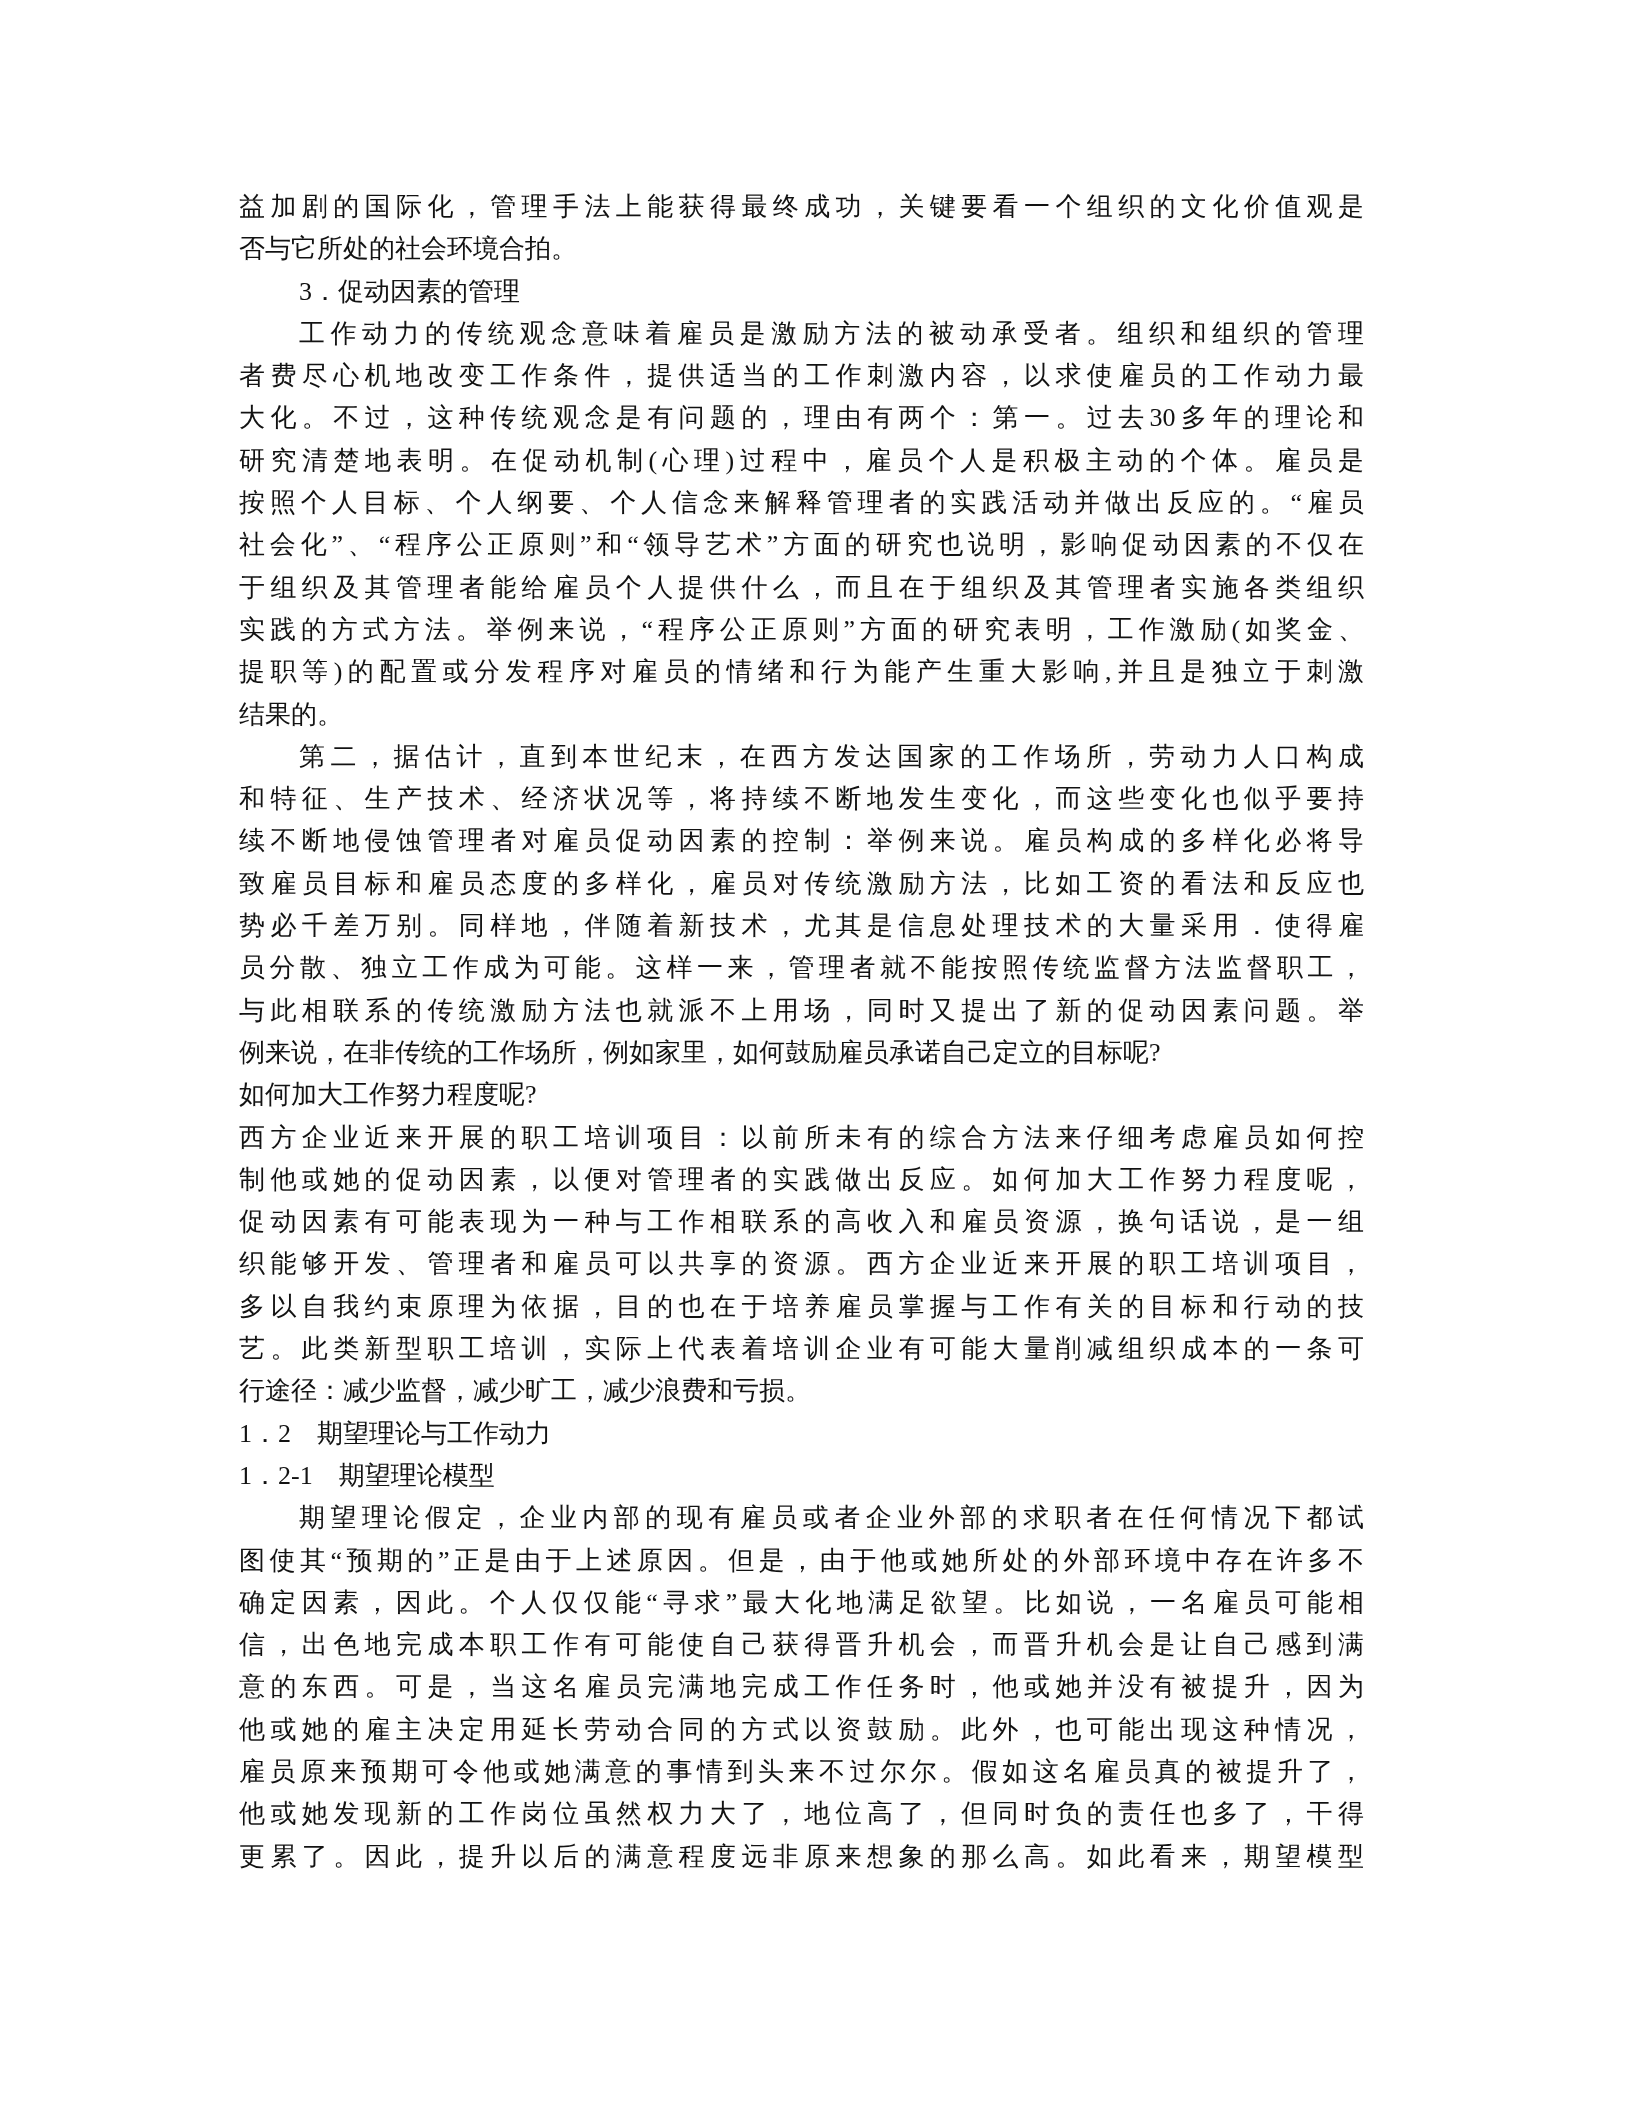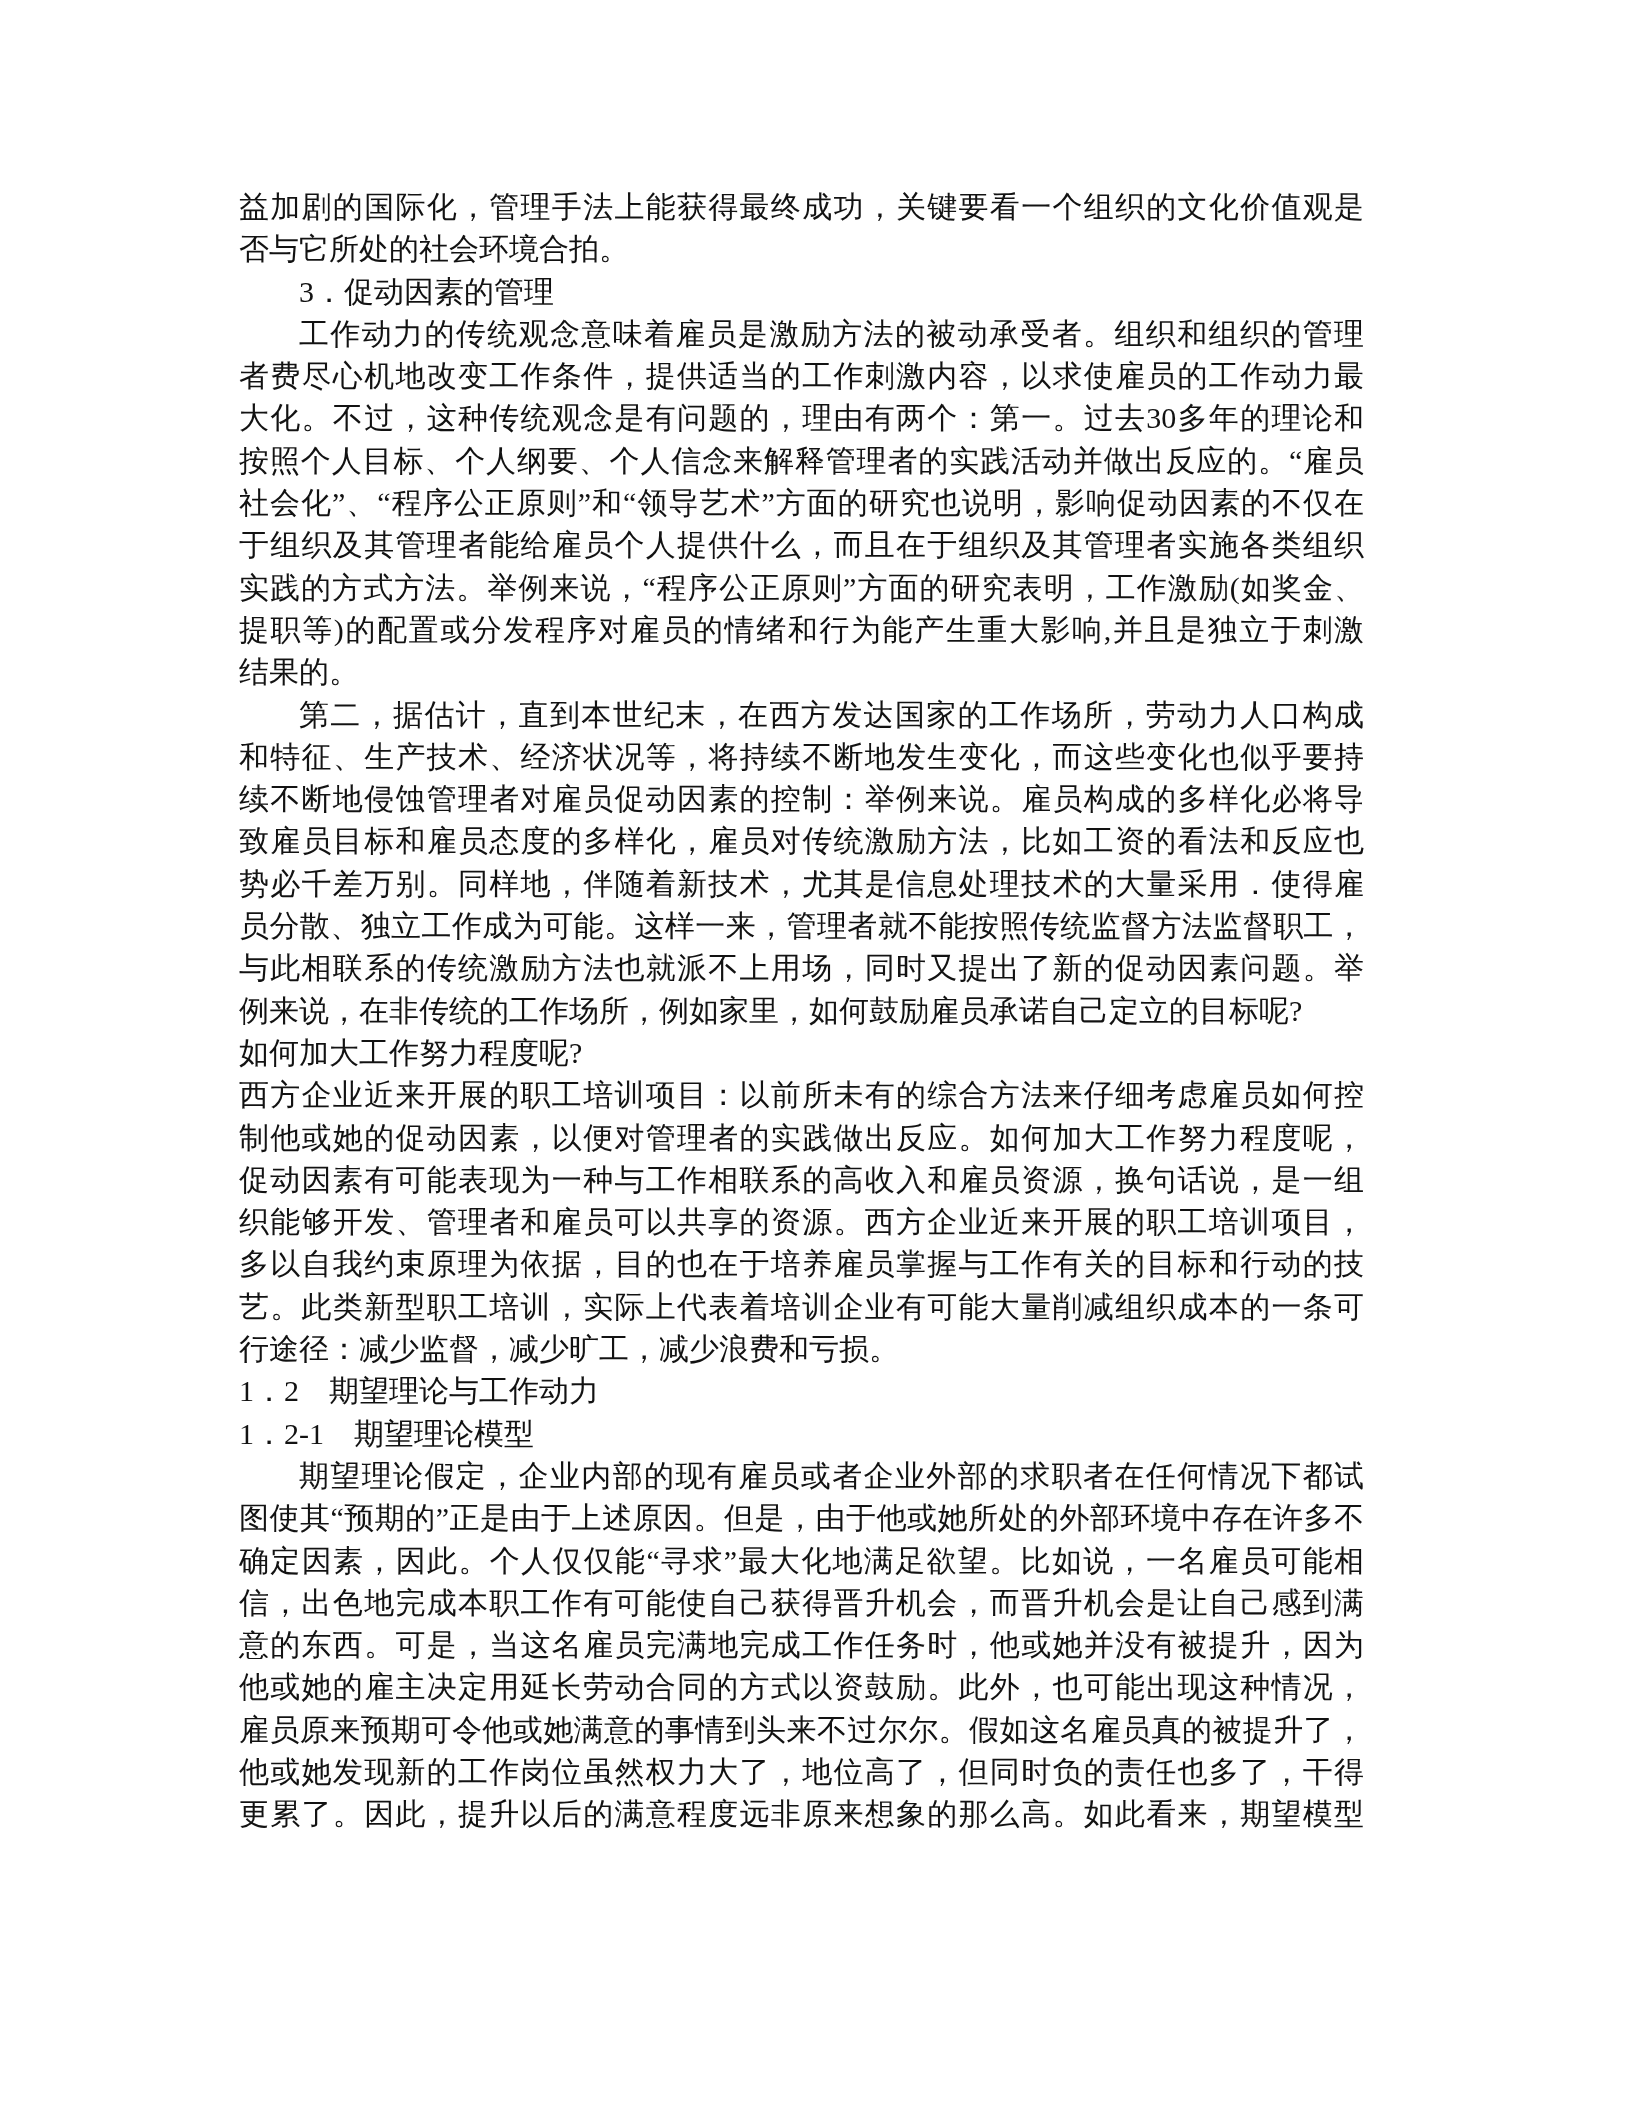--- a/index.html
+++ b/index.html
@@ -12,21 +12,21 @@
     background:var(--bg);
     overflow:hidden;
   }
   .text-block {
     position:absolute;
     left:239px; top:186px;
     width:1125px;
   }
   .ln {
     font-family:"Liberation Serif","DejaVu Serif",serif;
-    font-size:30px;
+    font-size:26px;
     line-height:42.3px;
     height:42.3px;
     color:var(--fg);
     text-align:left;
   }
   .full {
     text-align:justify;
     text-align-last:justify;
   }
   .indent { text-indent:60px; }
@@ -35,20 +35,21 @@
 <body>
 
 <div class="page">
   <div class="text-block">
     <div class="ln full">益加剧的国际化，管理手法上能获得最终成功，关键要看一个组织的文化价值观是</div>
     <div class="ln">否与它所处的社会环境合拍。</div>
     <div class="ln indent">3．促动因素的管理</div>
     <div class="ln full indent">工作动力的传统观念意味着雇员是激励方法的被动承受者。组织和组织的管理</div>
     <div class="ln full">者费尽心机地改变工作条件，提供适当的工作刺激内容，以求使雇员的工作动力最</div>
     <div class="ln full">大化。不过，这种传统观念是有问题的，理由有两个：第一。过去30多年的理论和</div>
+    <div class="ln full">研究清楚地表明。在促动机制(心理)过程中，雇员个人是积极主动的个体。雇员是</div>
     <div class="ln full">按照个人目标、个人纲要、个人信念来解释管理者的实践活动并做出反应的。“雇员</div>
     <div class="ln full">社会化”、“程序公正原则”和“领导艺术”方面的研究也说明，影响促动因素的不仅在</div>
     <div class="ln full">于组织及其管理者能给雇员个人提供什么，而且在于组织及其管理者实施各类组织</div>
     <div class="ln full">实践的方式方法。举例来说，“程序公正原则”方面的研究表明，工作激励(如奖金、</div>
     <div class="ln full">提职等)的配置或分发程序对雇员的情绪和行为能产生重大影响,并且是独立于刺激</div>
     <div class="ln">结果的。</div>
     <div class="ln full indent">第二，据估计，直到本世纪末，在西方发达国家的工作场所，劳动力人口构成</div>
     <div class="ln full">和特征、生产技术、经济状况等，将持续不断地发生变化，而这些变化也似乎要持</div>
     <div class="ln full">续不断地侵蚀管理者对雇员促动因素的控制：举例来说。雇员构成的多样化必将导</div>
     <div class="ln full">致雇员目标和雇员态度的多样化，雇员对传统激励方法，比如工资的看法和反应也</div>

